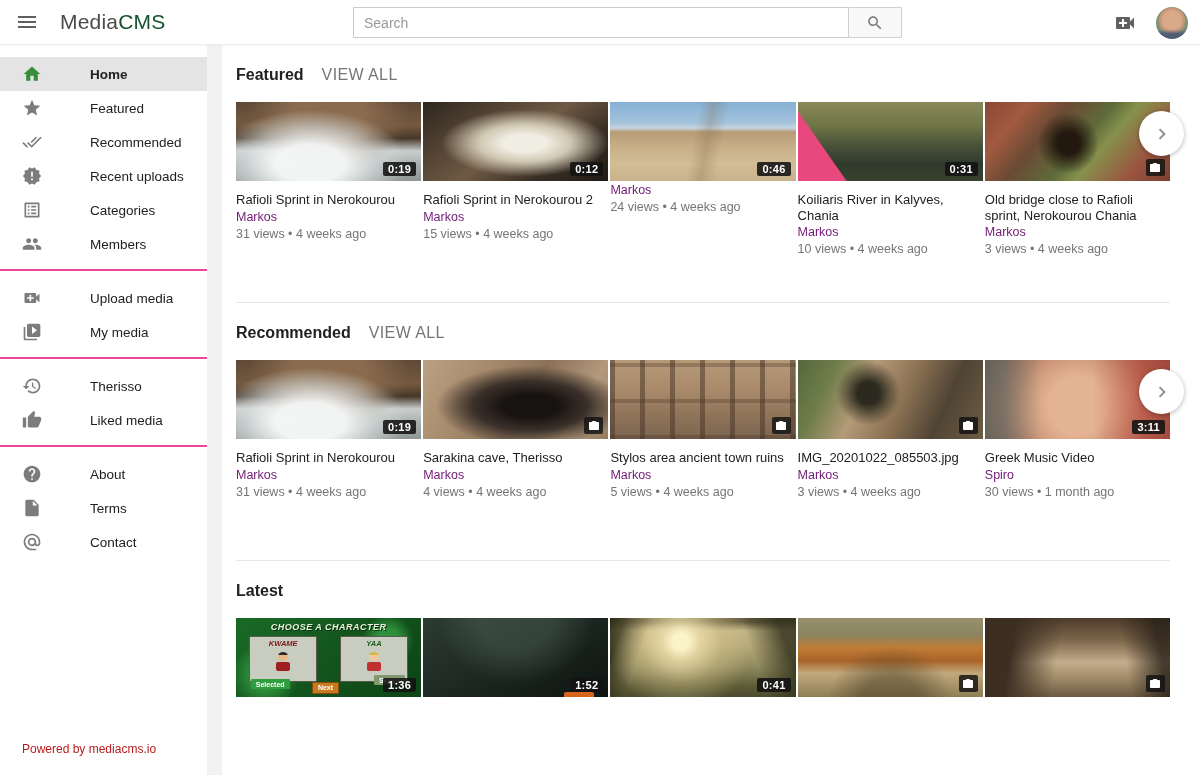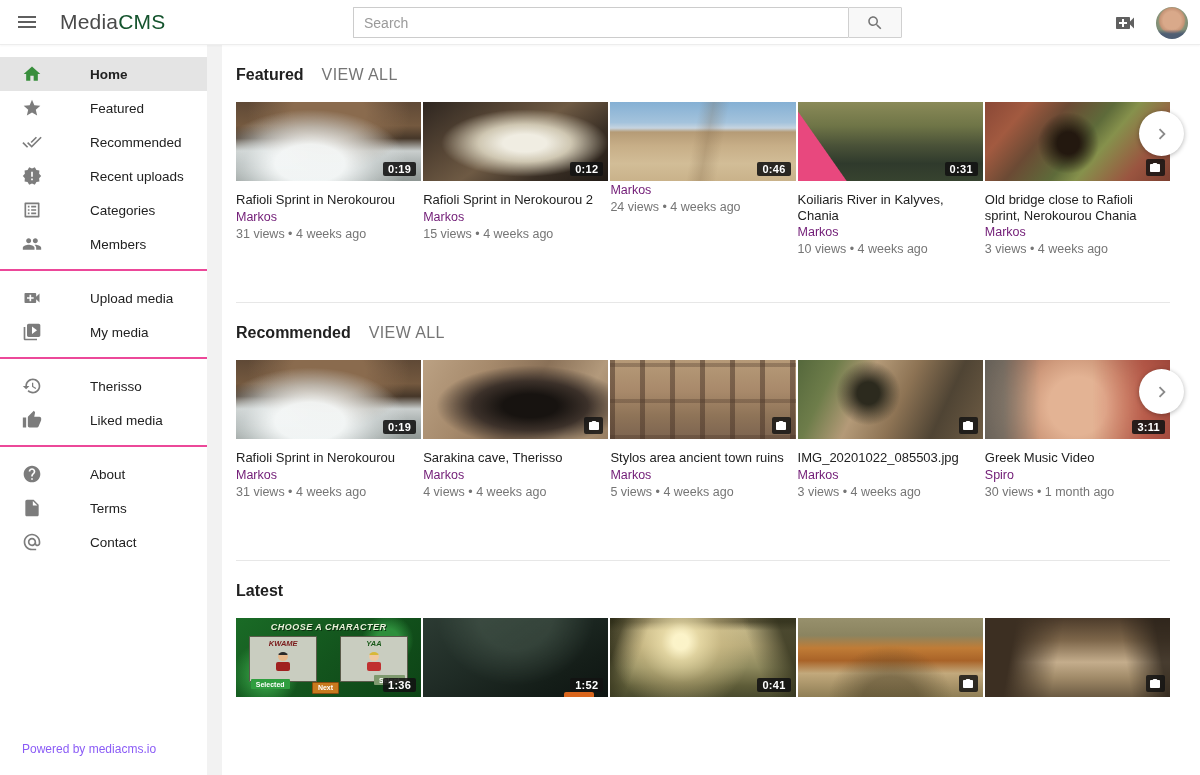--- a/index.html
+++ b/index.html
@@ -40,21 +40,21 @@
   .nav-group { padding:2px 0 8px; }
   .nav-group + .nav-group { border-top:2px solid #ec4899; padding-top:10px; }
   .nav-item { height:34px; display:flex; align-items:center; padding-left:22px; cursor:pointer;
     width:207px; }
   .nav-item.active { background:#e4e4e4; }
   .nav-item svg { width:20px; height:20px; fill:#7c7c7c; flex:none; }
   .nav-item.active svg { fill:#388e3c; }
   .nav-item .lbl { margin-left:20px; font-size:13.5px; color:#212121;padding-left:28px; }
   .nav-item.active .lbl { font-weight:700; }
   .sidebar-footer { padding:0 0 18px 22px; }
-  .sidebar-footer a { font-size:12px; color:#8b5cf6; text-decoration:none; cursor:pointer; }
+  .sidebar-footer a { font-size:12px; color:#b91c1c; text-decoration:none; cursor:pointer; }
 
   
   .main { position:absolute; top:45px; left:222px; width:978px; height:730px; overflow:hidden;
     padding:0 30px 0 14px; }
   .section { position:relative; padding:21px 0 24px; border-bottom:1px solid #e7e7e7; }
   .section:last-child { border-bottom:none; }
   .sec-head { display:flex; align-items:baseline; gap:18px; margin-bottom:18px; }
   .sec-title { font-size:16px; font-weight:700; color:#212121; }
   .view-all { font-size:16px; font-weight:400; color:#757575; letter-spacing:.4px; cursor:pointer; }
 

